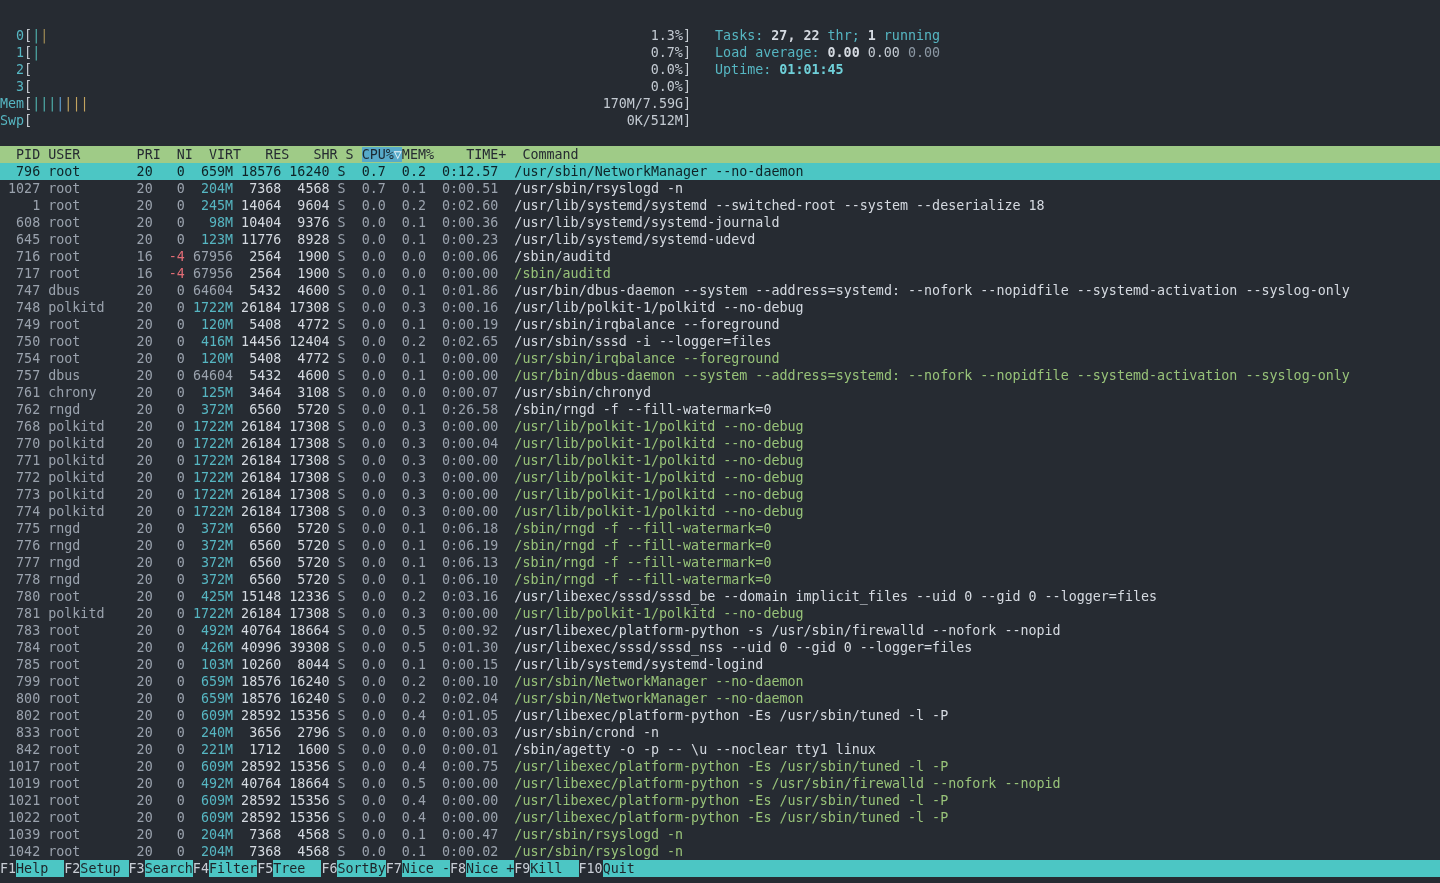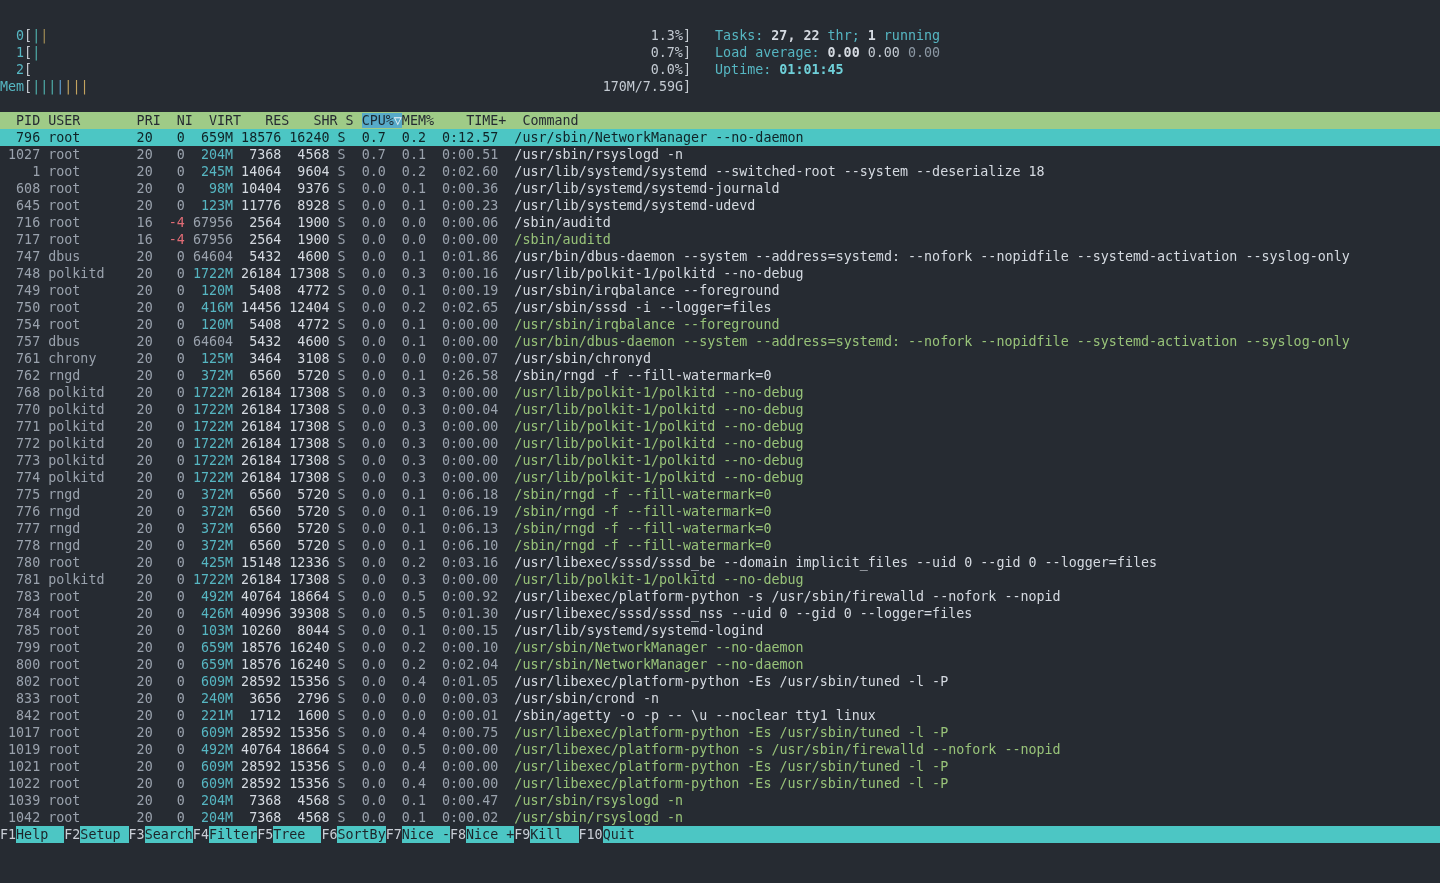--- a/index.html
+++ b/index.html
@@ -23,21 +23,23 @@
 </head>
 <body>
 
 <div id="terminal">
   <div class="pad-top"></div>
   <div id="header-area">
       <div class="line"></div>
       <div class="line"><span style="color: rgb(86, 182, 194);">  0</span><span style="color: rgb(198, 204, 210);">[</span><span style="color: rgb(79, 176, 171);">|</span><span style="color: rgb(163, 143, 85);">|</span><span>                                                                           </span><span style="color: rgb(195, 202, 210);">1.3%</span><span style="color: rgb(198, 204, 210);">]</span><span>   </span><span style="color: rgb(86, 182, 194);">Tasks: </span><span style="color: rgb(213, 218, 225); font-weight: bold;">27, 22</span><span style="color: rgb(86, 182, 194);"> thr; </span><span style="color: rgb(213, 218, 225); font-weight: bold;">1</span><span style="color: rgb(86, 182, 194);"> running</span></div>
       <div class="line"><span style="color: rgb(86, 182, 194);">  1</span><span style="color: rgb(198, 204, 210);">[</span><span style="color: rgb(79, 176, 171);">|</span><span>                                                                            </span><span style="color: rgb(195, 202, 210);">0.7%</span><span style="color: rgb(198, 204, 210);">]</span><span>   </span><span style="color: rgb(86, 182, 194);">Load average: </span><span style="color: rgb(213, 218, 225); font-weight: bold;">0.00 </span><span style="color: rgb(195, 202, 210);">0.00 </span><span style="color: rgb(139, 151, 163);">0.00</span></div>
       <div class="line"><span style="color: rgb(86, 182, 194);">  2</span><span style="color: rgb(198, 204, 210);">[</span><span>                                                                             </span><span style="color: rgb(195, 202, 210);">0.0%</span><span style="color: rgb(198, 204, 210);">]</span><span>   </span><span style="color: rgb(86, 182, 194);">Uptime: </span><span style="color: rgb(111, 208, 217); font-weight: bold;">01:01:45</span></div>
+      <div class="line"><span style="color: rgb(86, 182, 194);">  3</span><span style="color: rgb(198, 204, 210);">[</span><span>                                                                             </span><span style="color: rgb(195, 202, 210);">0.0%</span><span style="color: rgb(198, 204, 210);">]</span></div>
       <div class="line"><span style="color: rgb(86, 182, 194);">Mem</span><span style="color: rgb(198, 204, 210);">[</span><span style="color: rgb(79, 176, 171);">|</span><span style="color: rgb(79, 176, 171);">|</span><span style="color: rgb(79, 176, 171);">|</span><span style="color: rgb(95, 159, 208);">|</span><span style="color: rgb(194, 163, 95);">|</span><span style="color: rgb(194, 163, 95);">|</span><span style="color: rgb(194, 163, 95);">|</span><span>                                                                </span><span style="color: rgb(195, 202, 210);">170M/7.59G</span><span style="color: rgb(198, 204, 210);">]</span></div>
+      <div class="line"><span style="color: rgb(86, 182, 194);">Swp</span><span style="color: rgb(198, 204, 210);">[</span><span>                                                                          </span><span style="color: rgb(195, 202, 210);">0K/512M</span><span style="color: rgb(198, 204, 210);">]</span></div>
       <div class="line"></div>
     </div>
   <div id="table-area">
       <div class="line hdr-line" style="background: rgb(159, 203, 135); color: rgb(38, 43, 50);"><span style="color: rgb(38, 43, 50);">  PID</span><span> </span><span style="color: rgb(38, 43, 50);">USER      </span><span> </span><span style="color: rgb(38, 43, 50);">PRI</span><span> </span><span style="color: rgb(38, 43, 50);"> NI</span><span> </span><span style="color: rgb(38, 43, 50);"> VIRT</span><span> </span><span style="color: rgb(38, 43, 50);">  RES</span><span> </span><span style="color: rgb(38, 43, 50);">  SHR</span><span> </span><span style="color: rgb(38, 43, 50);">S</span><span> </span><span style="color: rgb(28, 42, 51); background: rgb(87, 170, 201);">CPU%</span><span style="color: rgb(234, 242, 245); background: rgb(87, 170, 201);">▽</span><span style="color: rgb(38, 43, 50);">MEM%</span><span> </span><span style="color: rgb(38, 43, 50);">   TIME+</span><span>  </span><span style="color: rgb(38, 43, 50);">Command</span></div>
       <div class="line" style="background: rgb(76, 198, 196);"><span style="color: rgb(15, 35, 38);">  796</span><span> </span><span style="color: rgb(15, 35, 38);">root      </span><span style="color: rgb(15, 35, 38);"> 20</span><span> </span><span style="color: rgb(15, 35, 38);">  0</span><span> </span><span style="color: rgb(15, 35, 38);"> 659M</span><span> </span><span style="color: rgb(15, 35, 38);">18576</span><span> </span><span style="color: rgb(15, 35, 38);">16240</span><span> </span><span style="color: rgb(15, 35, 38);">S</span><span> </span><span style="color: rgb(15, 35, 38);"> 0.7</span><span> </span><span style="color: rgb(15, 35, 38);"> 0.2</span><span> </span><span style="color: rgb(15, 35, 38);"> 0:12.57</span><span>  </span><span style="color: rgb(15, 35, 38);">/usr/sbin/NetworkManager --no-daemon</span></div>
       <div class="line"><span style="color: rgb(154, 162, 173);"> 1027</span><span> </span><span style="color: rgb(154, 162, 173);">root      </span><span style="color: rgb(154, 162, 173);"> 20</span><span> </span><span style="color: rgb(154, 162, 173);">  0</span><span> </span><span style="color: rgb(86, 182, 194);"> 204M</span><span> </span><span style="color: rgb(213, 218, 225);"> 7368</span><span> </span><span style="color: rgb(213, 218, 225);"> 4568</span><span> </span><span style="color: rgb(154, 162, 173);">S</span><span> </span><span style="color: rgb(154, 162, 173);"> 0.7</span><span> </span><span style="color: rgb(154, 162, 173);"> 0.1</span><span> </span><span style="color: rgb(154, 162, 173);"> 0:00.51</span><span>  </span><span style="color: rgb(213, 218, 225);">/usr/sbin/rsyslogd -n</span></div>
       <div class="line"><span style="color: rgb(154, 162, 173);">    1</span><span> </span><span style="color: rgb(154, 162, 173);">root      </span><span style="color: rgb(154, 162, 173);"> 20</span><span> </span><span style="color: rgb(154, 162, 173);">  0</span><span> </span><span style="color: rgb(86, 182, 194);"> 245M</span><span> </span><span style="color: rgb(213, 218, 225);">14064</span><span> </span><span style="color: rgb(213, 218, 225);"> 9604</span><span> </span><span style="color: rgb(154, 162, 173);">S</span><span> </span><span style="color: rgb(154, 162, 173);"> 0.0</span><span> </span><span style="color: rgb(154, 162, 173);"> 0.2</span><span> </span><span style="color: rgb(154, 162, 173);"> 0:02.60</span><span>  </span><span style="color: rgb(213, 218, 225);">/usr/lib/systemd/systemd --switched-root --system --deserialize 18</span></div>
       <div class="line"><span style="color: rgb(154, 162, 173);">  608</span><span> </span><span style="color: rgb(154, 162, 173);">root      </span><span style="color: rgb(154, 162, 173);"> 20</span><span> </span><span style="color: rgb(154, 162, 173);">  0</span><span> </span><span style="color: rgb(86, 182, 194);">  98M</span><span> </span><span style="color: rgb(213, 218, 225);">10404</span><span> </span><span style="color: rgb(213, 218, 225);"> 9376</span><span> </span><span style="color: rgb(154, 162, 173);">S</span><span> </span><span style="color: rgb(154, 162, 173);"> 0.0</span><span> </span><span style="color: rgb(154, 162, 173);"> 0.1</span><span> </span><span style="color: rgb(154, 162, 173);"> 0:00.36</span><span>  </span><span style="color: rgb(213, 218, 225);">/usr/lib/systemd/systemd-journald</span></div>
       <div class="line"><span style="color: rgb(154, 162, 173);">  645</span><span> </span><span style="color: rgb(154, 162, 173);">root      </span><span style="color: rgb(154, 162, 173);"> 20</span><span> </span><span style="color: rgb(154, 162, 173);">  0</span><span> </span><span style="color: rgb(86, 182, 194);"> 123M</span><span> </span><span style="color: rgb(213, 218, 225);">11776</span><span> </span><span style="color: rgb(213, 218, 225);"> 8928</span><span> </span><span style="color: rgb(154, 162, 173);">S</span><span> </span><span style="color: rgb(154, 162, 173);"> 0.0</span><span> </span><span style="color: rgb(154, 162, 173);"> 0.1</span><span> </span><span style="color: rgb(154, 162, 173);"> 0:00.23</span><span>  </span><span style="color: rgb(213, 218, 225);">/usr/lib/systemd/systemd-udevd</span></div>
       <div class="line"><span style="color: rgb(154, 162, 173);">  716</span><span> </span><span style="color: rgb(154, 162, 173);">root      </span><span style="color: rgb(154, 162, 173);"> 16</span><span> </span><span style="color: rgb(224, 108, 117);"> -4</span><span> </span><span style="color: rgb(154, 162, 173);">67956</span><span> </span><span style="color: rgb(213, 218, 225);"> 2564</span><span> </span><span style="color: rgb(213, 218, 225);"> 1900</span><span> </span><span style="color: rgb(154, 162, 173);">S</span><span> </span><span style="color: rgb(154, 162, 173);"> 0.0</span><span> </span><span style="color: rgb(154, 162, 173);"> 0.0</span><span> </span><span style="color: rgb(154, 162, 173);"> 0:00.06</span><span>  </span><span style="color: rgb(213, 218, 225);">/sbin/auditd</span></div>

